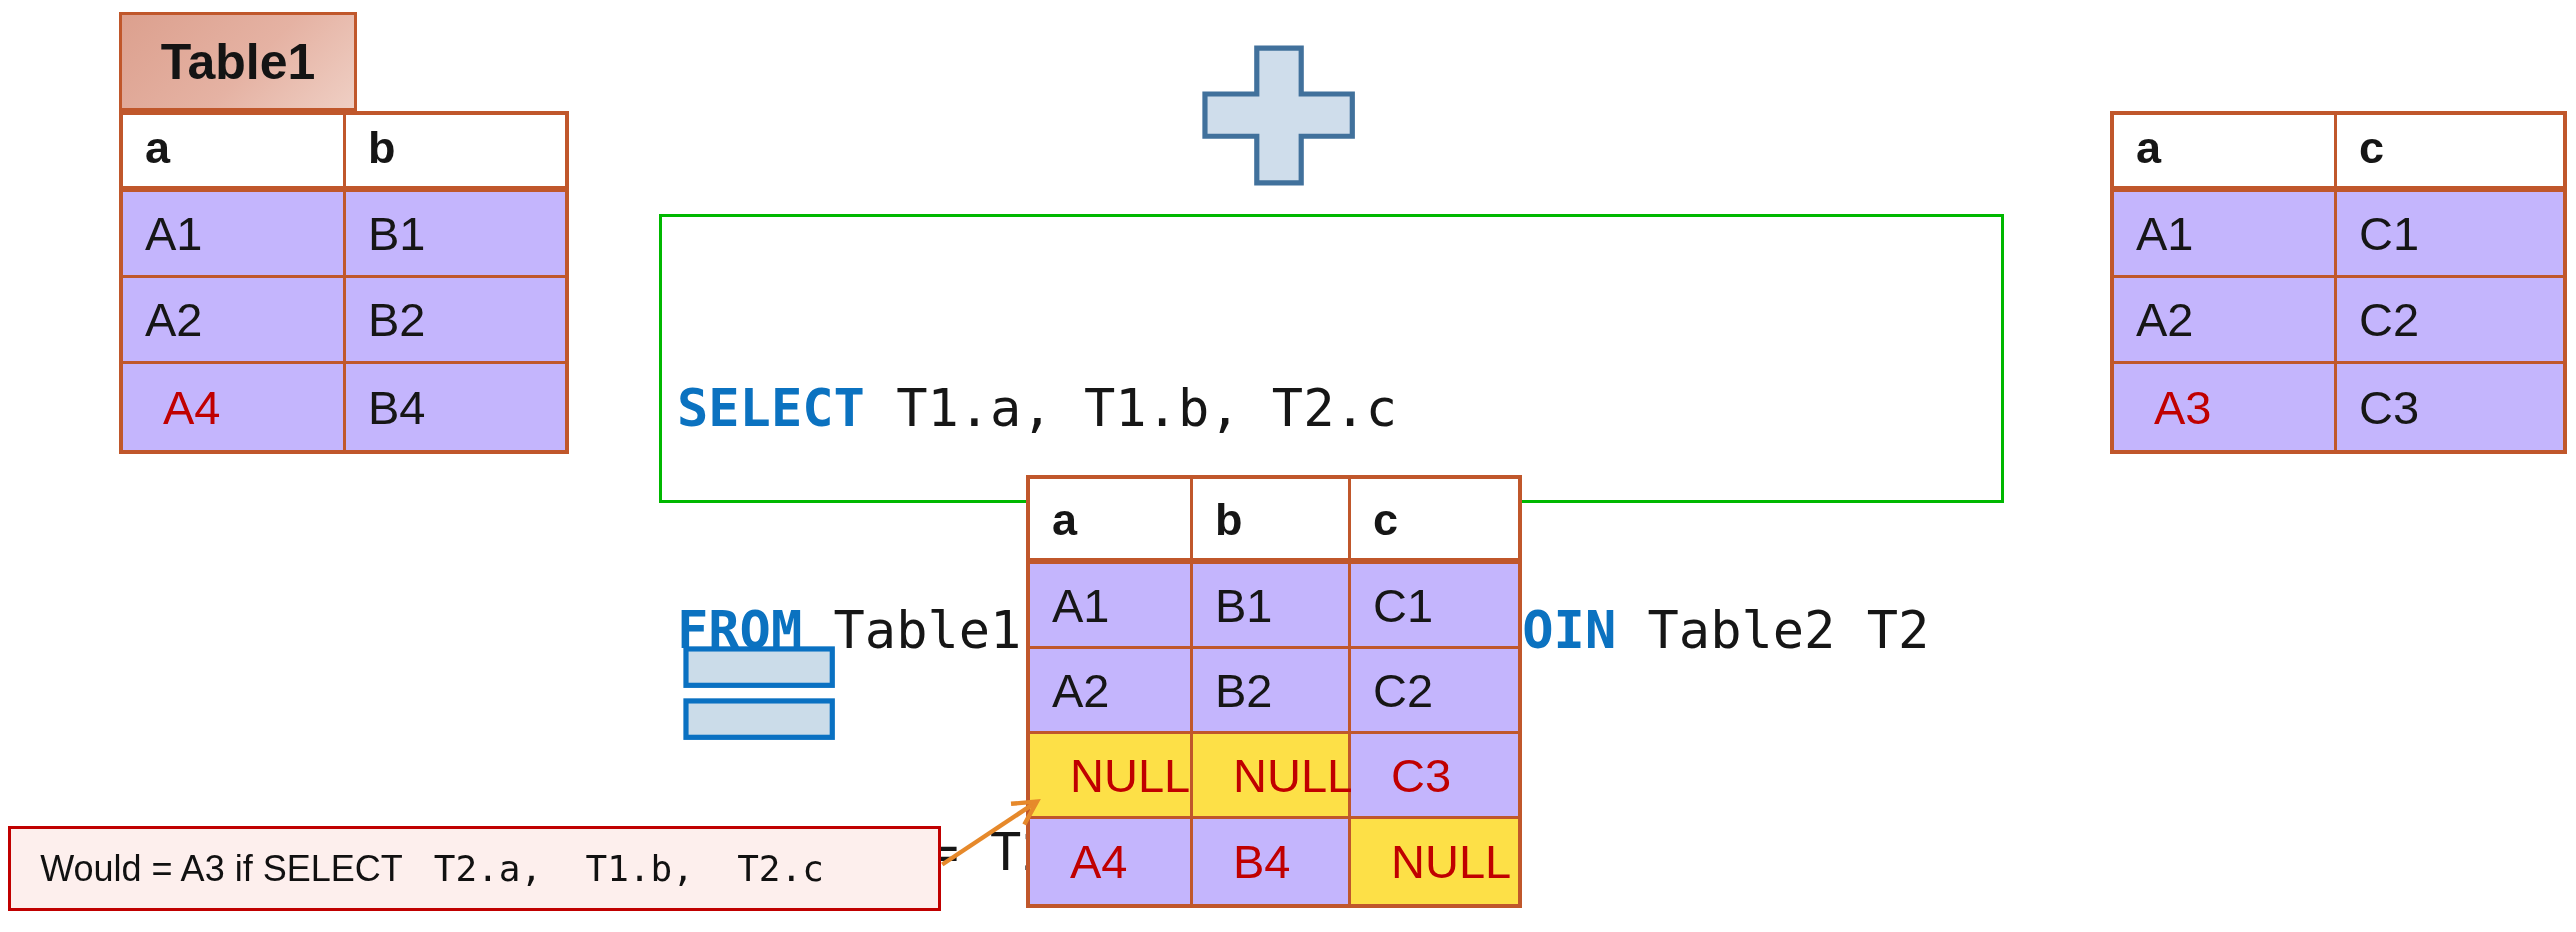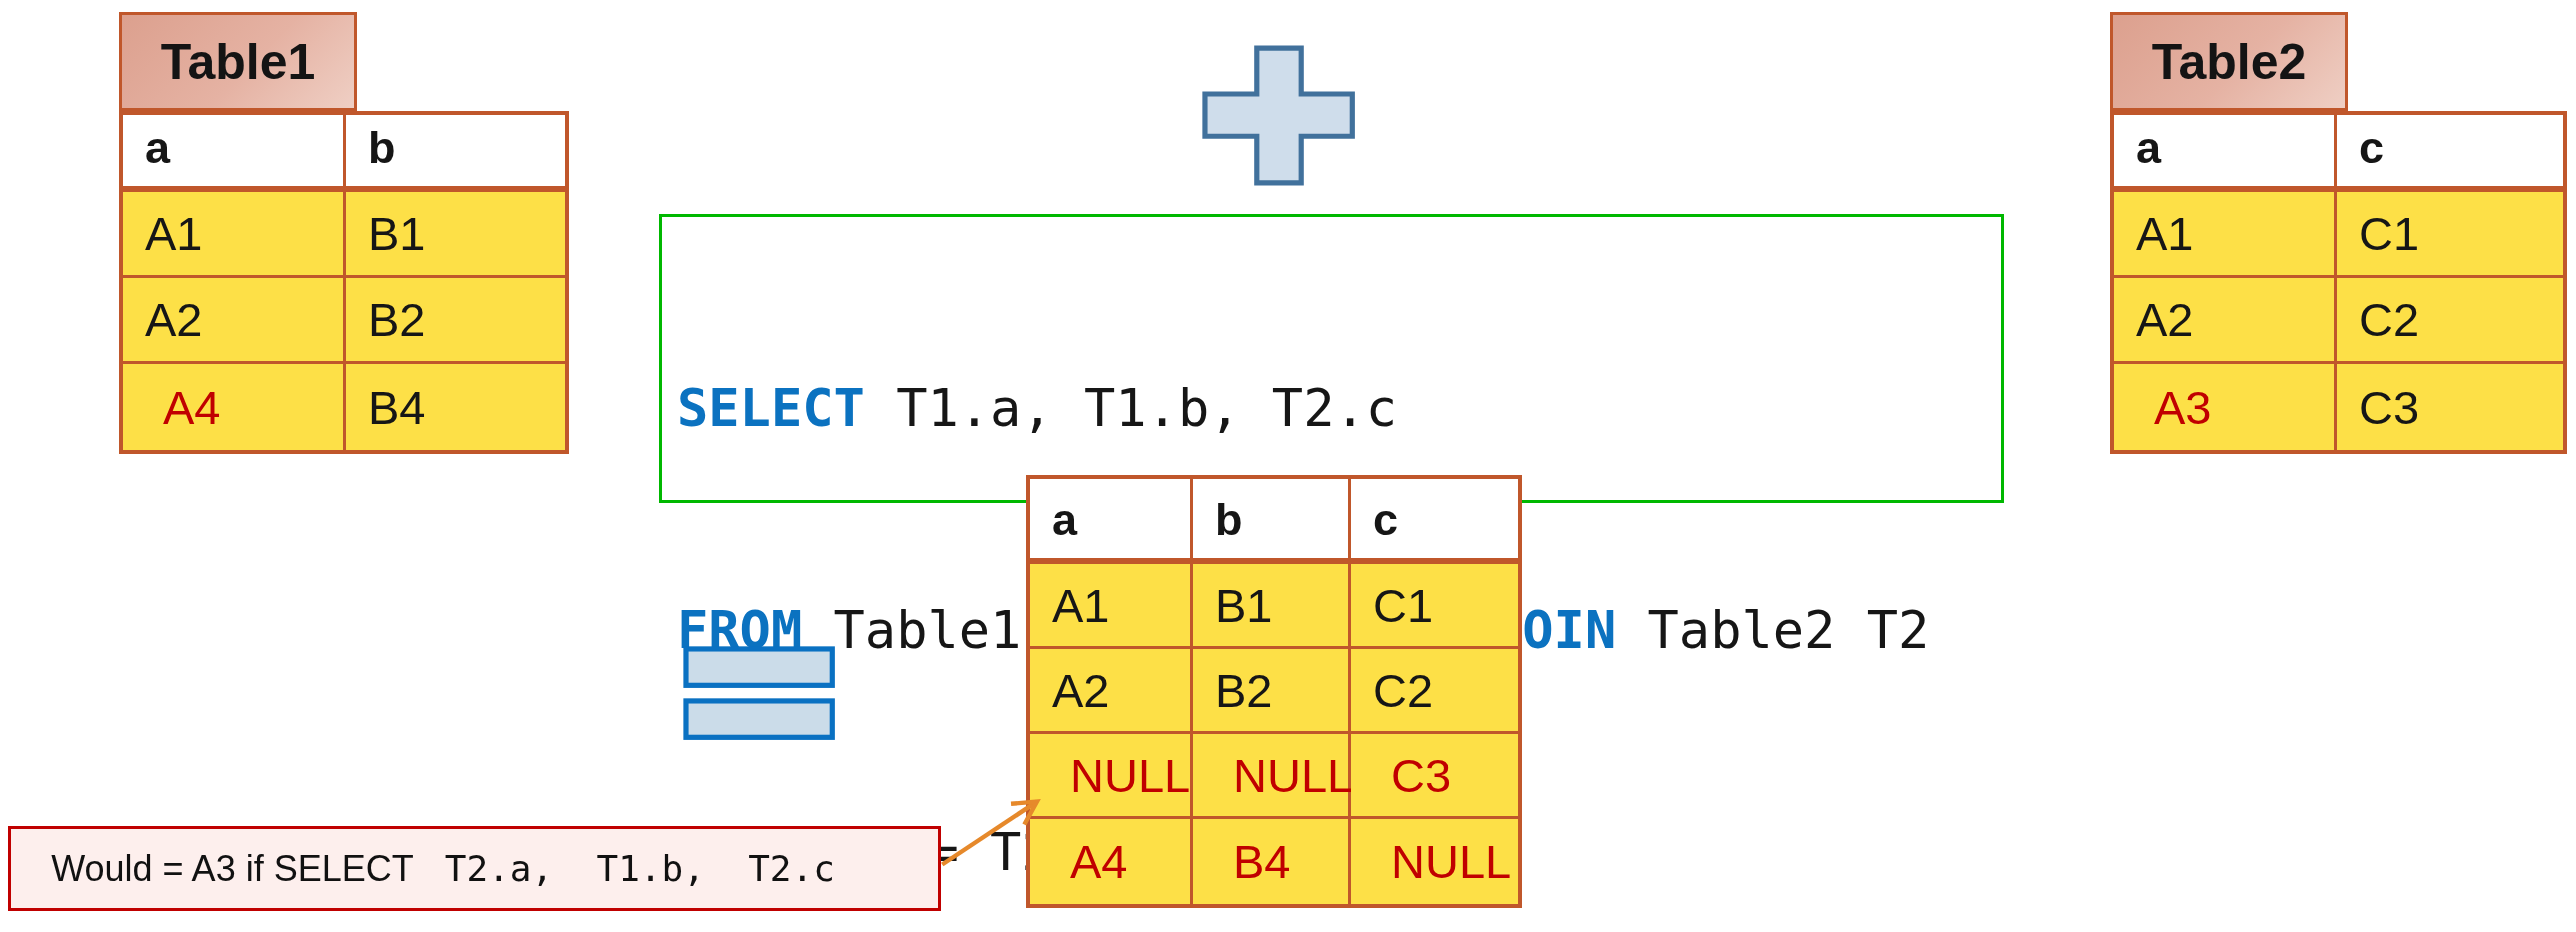--- a/index.html
+++ b/index.html
@@ -10,42 +10,42 @@
   
   .tab{position:absolute;width:238px;height:99px;box-sizing:border-box;
        border:3.7px solid #C0572B;
        background:linear-gradient(135deg,#DCA08E 0%,#E5B2A3 55%,#EFCFC4 100%);
        display:flex;align-items:center;justify-content:center;
        font-weight:bold;font-size:50px;color:#141414;z-index:3;}
 
   
   .grid{position:absolute;box-sizing:border-box;border:4.5px solid #C0572B;
         display:grid;background:#C0572B;z-index:2;}
-  .cell{box-sizing:border-box;background:#fde047;display:flex;align-items:center;
+  .cell{box-sizing:border-box;background:#c4b5fd;display:flex;align-items:center;
         padding-left:22px;font-size:47px;color:#161616;
         border-right:3px solid #C0572B;border-bottom:3px solid #C0572B;}
   .cell.lastcol{border-right:none;}
   .cell.lastrow{border-bottom:none;}
   .hcell{background:#ffffff;align-items:flex-end;padding-bottom:12px;
          font-weight:bold;font-size:45px;border-bottom:6.7px solid #C0572B;}
   .red{color:#C00000;padding-left:40px;}
   .pink{background:#fde047;}
 
   
   .sqlbox{position:absolute;left:659px;top:214px;width:1345px;height:289px;
           box-sizing:border-box;border:3px solid #00B800;background:#ffffff;z-index:2;}
   .sqltext{position:absolute;left:15px;top:6px;
            font-family:"DejaVu Sans Mono",monospace;font-size:52px;line-height:74px;
            white-space:pre;color:#161616;}
   .kw{color:#0B72C0;font-weight:bold;}
 
   
   .callout{position:absolute;left:8.2px;top:826px;width:933px;height:85px;
            box-sizing:border-box;border:3.7px solid #C00000;background:#FDEFED;
-           display:flex;align-items:center;padding-left:40px;z-index:4;}
+           display:flex;align-items:center;padding-left:29px;z-index:4;}
   .callout .plain{font-size:36px;color:#111;white-space:pre;}
   .callout .code{font-family:"DejaVu Sans Mono",monospace;font-size:36px;
                  color:#111;white-space:pre;text-align:right;}
 
   .icon-svg{position:absolute;z-index:2;}
 </style>
 </head>
 <body>
 
 <div class="stage">
@@ -61,23 +61,20 @@
     <div class="cell">A2</div>
     <div class="cell lastcol">B2</div>
     <div class="cell red lastrow">A4</div>
     <div class="cell lastcol lastrow">B4</div>
   </div>
 
   <svg class="icon-svg" style="left:1202px;top:45px;" width="154" height="141" viewBox="0 0 208 190">
     <polygon points="74,4 134,4 134,66 203,66 203,123 134,123 134,186 74,186 74,123 4,123 4,66 74,66" fill="#CFDDEB" stroke="#41719C" stroke-width="7"></polygon>
   </svg>
 
-  <div class="tab" style="left:2110px;top:12px;">
-    <span>Table2</span>
-  </div>
   <div class="grid" style="left:2110px;top:111px;grid-template-columns:223px 226px;grid-template-rows:77px 86px 86px 86px;">
     <div class="cell hcell">a</div>
     <div class="cell hcell lastcol">c</div>
     <div class="cell">A1</div>
     <div class="cell lastcol">C1</div>
     <div class="cell">A2</div>
     <div class="cell lastcol">C2</div>
     <div class="cell red lastrow">A3</div>
     <div class="cell lastcol lastrow">C3</div>
   </div>

